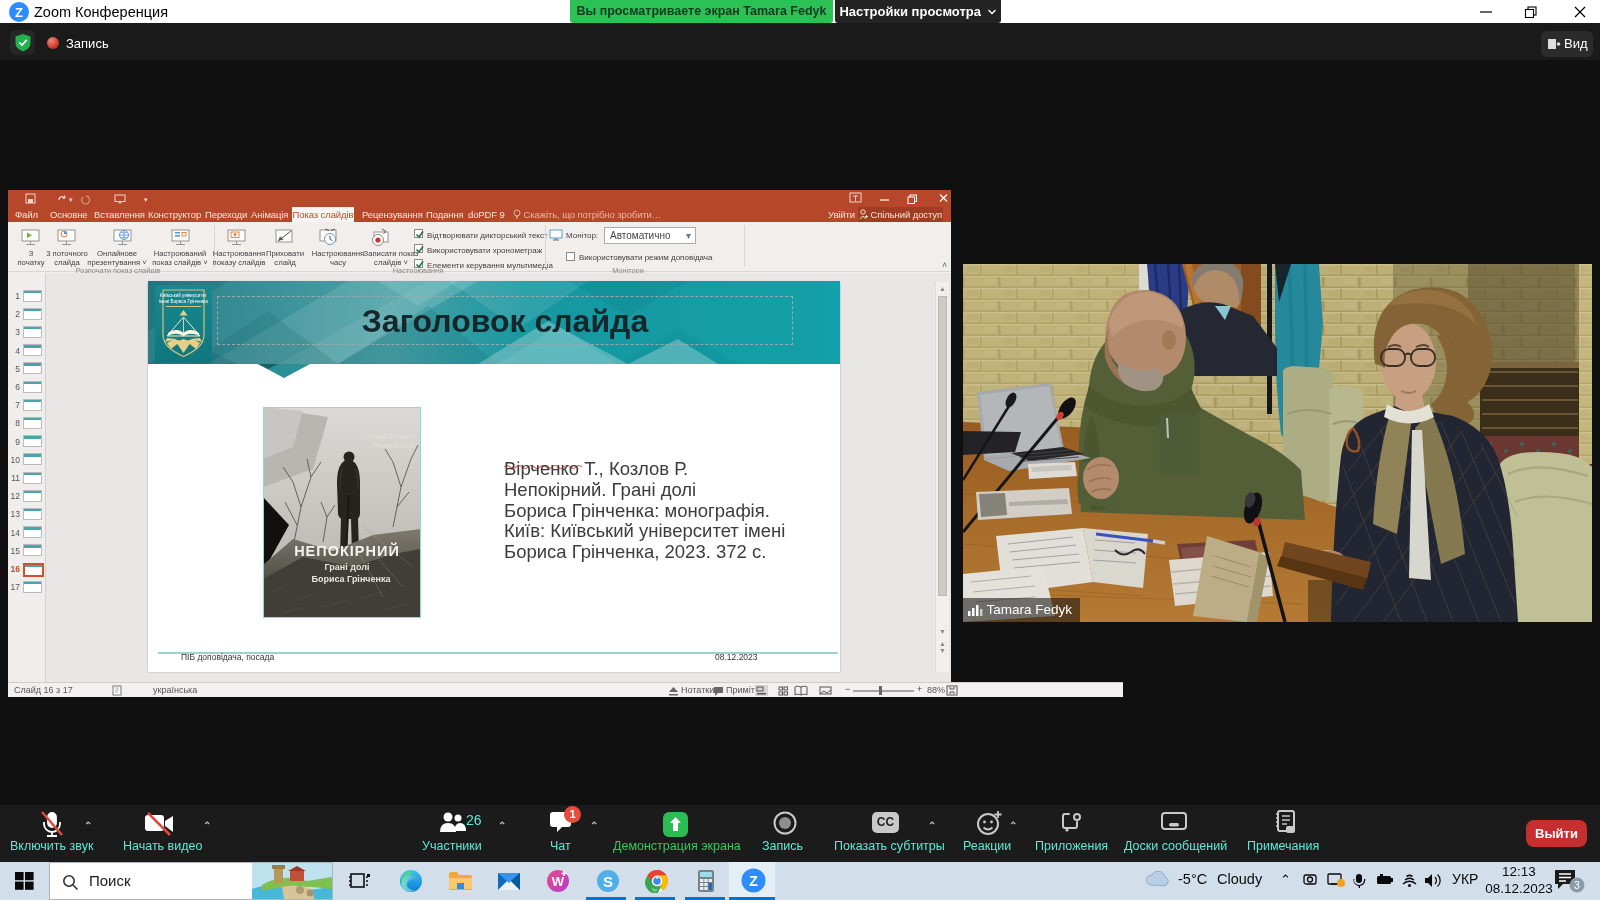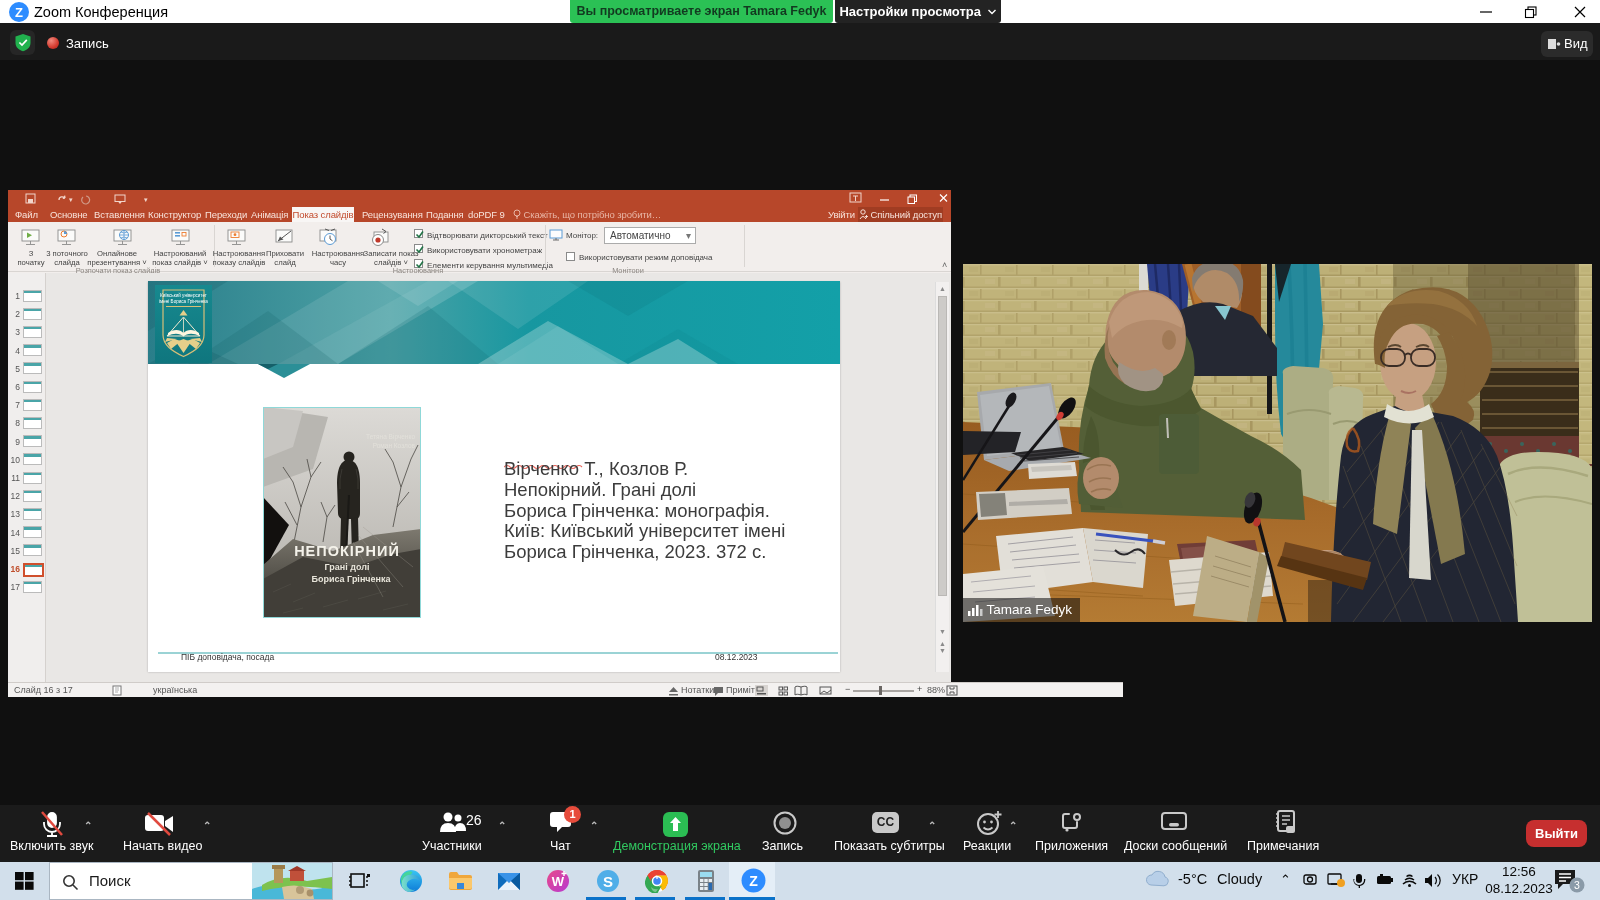--- a/index.html
+++ b/index.html
@@ -40,21 +40,21 @@
 #ppt-status{left:0;top:492px;width:1115px;height:15px;background:#f3f1f0;border-top:1px solid #d0ccc9;color:#555;font-size:9px;}
 
 #banner{position:absolute;left:0;top:-1px;width:692px;height:83px;}
 #slidetitle{position:absolute;left:69px;top:14px;width:576px;height:49px;border:1px dashed #9aa;color:#15272b;font-weight:bold;font-size:32px;text-align:center;line-height:49px;letter-spacing:0;}
 
 #booktext{position:absolute;left:356px;top:166px;width:310px;color:#3c3c3c;font-size:18.5px;line-height:20.8px;margin-top:11px;}
 
 #video{left:963px;top:264px;width:629px;height:358px;background:#c3b67c;}
 #namelbl{left:963px;top:598px;height:24px;background:rgba(15,15,15,.55);color:#fff;font-size:13.5px;line-height:24px;padding:0 8px 0 4px;}
 
-.zlbl{position:absolute;color:#ffffff;font-size:12.5px;white-space:nowrap;}
+.zlbl{position:absolute;color:#5eead4;font-size:12.5px;white-space:nowrap;}
 .zchev{position:absolute;color:#bbb;font-size:10px;font-weight:bold;}
 #leave{left:1526px;top:820px;width:61px;height:27px;background:#c62f2f;border-radius:8px;color:#fff;font-size:13px;font-weight:bold;text-align:center;line-height:27px;}
 
 #taskbar{left:0;top:862px;width:1600px;height:38px;background:#d2dfeb;}
 #searchbox{position:absolute;left:49px;top:0px;width:284px;height:38px;background:#fff;border:1px solid #aab6c2;}
 .tbico{position:absolute;top:7px;width:24px;height:24px;}
 .uline{position:absolute;top:35px;height:3px;background:#0b72c9;}
 .traytxt{position:absolute;color:#0a0a0a;font-size:14.5px;}
 </style></head>
 <body>
@@ -293,20 +293,21 @@
             <g fill="#e6cf8a">
               <polygon points="28.5,54 36,57 28.5,68 21,57"></polygon>
               <polygon points="19,54 26,56 16,64 12,58"></polygon>
               <polygon points="38,54 31,56 41,64 45,58"></polygon>
               <polygon points="12,53 22,54 10,57"></polygon>
               <polygon points="45,53 35,54 47,57"></polygon>
             </g>
           </g>
         </svg>
       </div>
+      <div id="slidetitle">Заголовок слайда</div>
       <svg style="position:absolute;left:356px;top:183px" width="82" height="5">
             <path d="M0 2 q3 -3 6 0 q3 3 6 0 q3 -3 6 0 q3 3 6 0 q3 -3 6 0 q3 3 6 0 q3 -3 6 0 q3 3 6 0 q3 -3 6 0 q3 3 6 0 q3 -3 6 0 q3 3 6 0 q3 -3 6 0" stroke="#e86a60" stroke-width="1.1" fill="none"></path>
           </svg>
       <svg style="position:absolute;left:115px;top:125px" width="158" height="211">
         <defs>
           <linearGradient id="sky" x1="0" y1="0" x2="0" y2="1">
                 <stop offset="0" stop-color="#dcdad6"></stop>
                 <stop offset="1" stop-color="#b2afa9"></stop>
               </linearGradient>
           <linearGradient id="gnd" x1="0" y1="0" x2="0" y2="1">
@@ -813,21 +814,21 @@
         </g>
         <circle cx="106.5" cy="13.5" r="1.5" fill="#0a0a0a"></circle>
     <g fill="#0a0a0a">
           <path d="M122 6 h3 l4 -4 v13 l-4 -4 h-3 z"></path>
         </g>
     <g stroke="#0a0a0a" fill="none" stroke-width="1.2">
           <path d="M132 5 a5 5 0 0 1 0 7 m2.5 -9.5 a8 8 0 0 1 0 12"></path>
         </g>
   </svg>
   <div class="traytxt" style="left:1452px;top:9px;font-size:14px;">УКР</div>
-  <div class="traytxt" style="left:1496px;top:2px;width:46px;text-align:center;font-size:13.5px;">12:56</div>
+  <div class="traytxt" style="left:1496px;top:2px;width:46px;text-align:center;font-size:13.5px;">12:13</div>
   <div class="traytxt" style="left:1483px;top:19px;width:72px;text-align:center;font-size:13.5px;">08.12.2023</div>
   <svg class="abs" style="left:1553px;top:6px" width="32" height="26">
     <path d="M2 2 h20 v14 h-12 l-5 5 v-5 h-3 z" fill="#1a1a1a"></path>
     <path d="M6 6 h12 M6 9.5 h12 M6 13 h7" stroke="#fff" stroke-width="1.4"></path>
     <circle cx="24" cy="17" r="7.5" fill="#8a9aa8"></circle>
         <text x="24" y="21" font-size="10.5" fill="#fff" text-anchor="middle" font-family="Liberation Sans">3</text>
   </svg>
 </div>
 </div>
 

